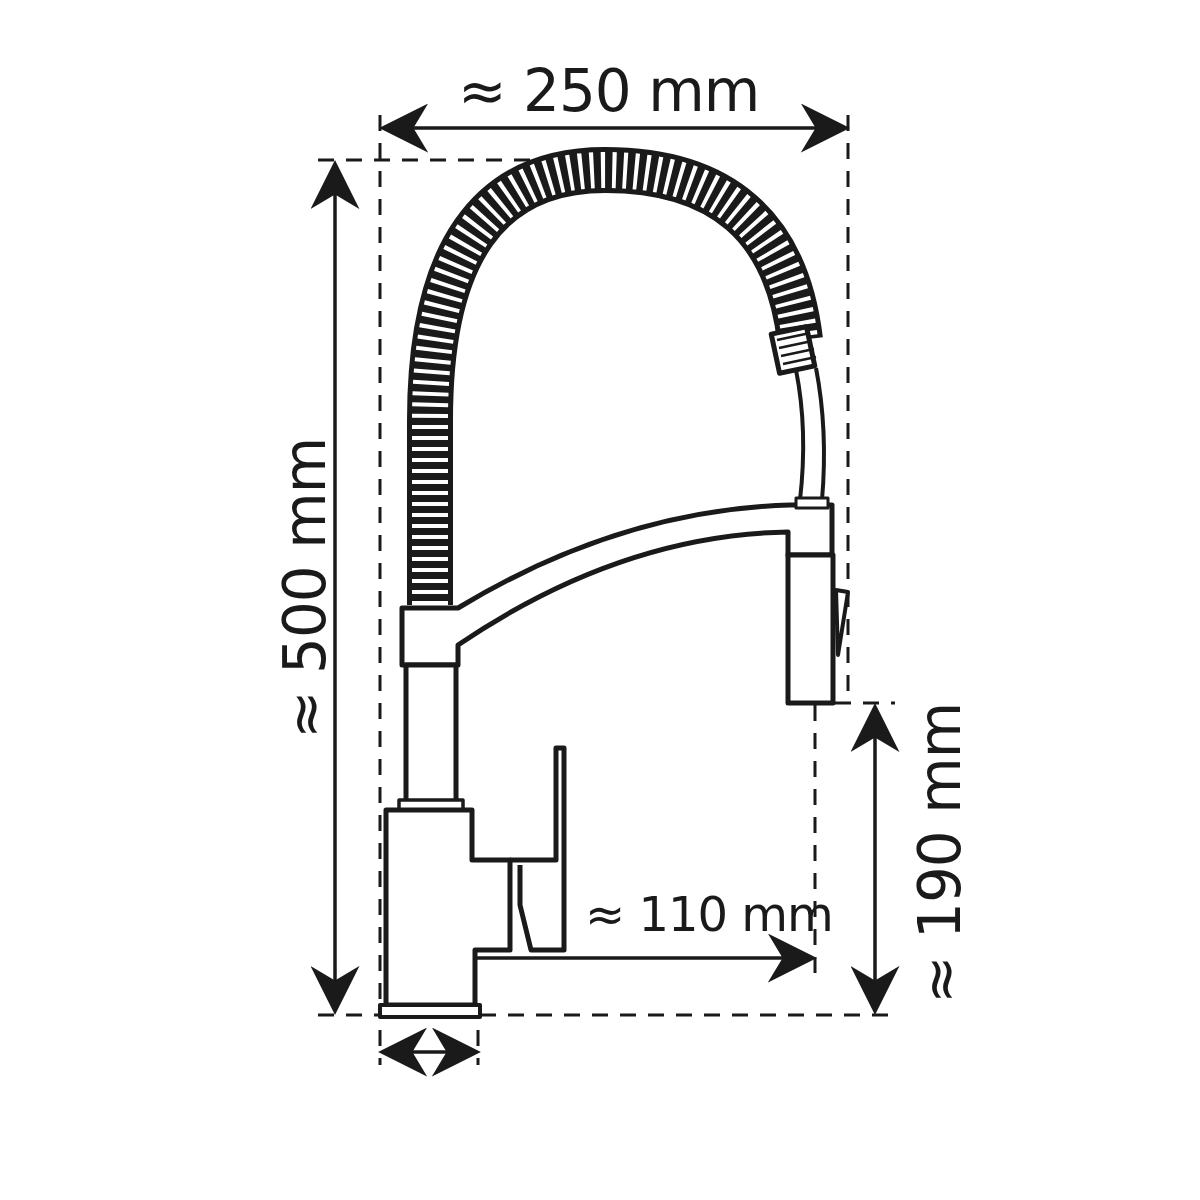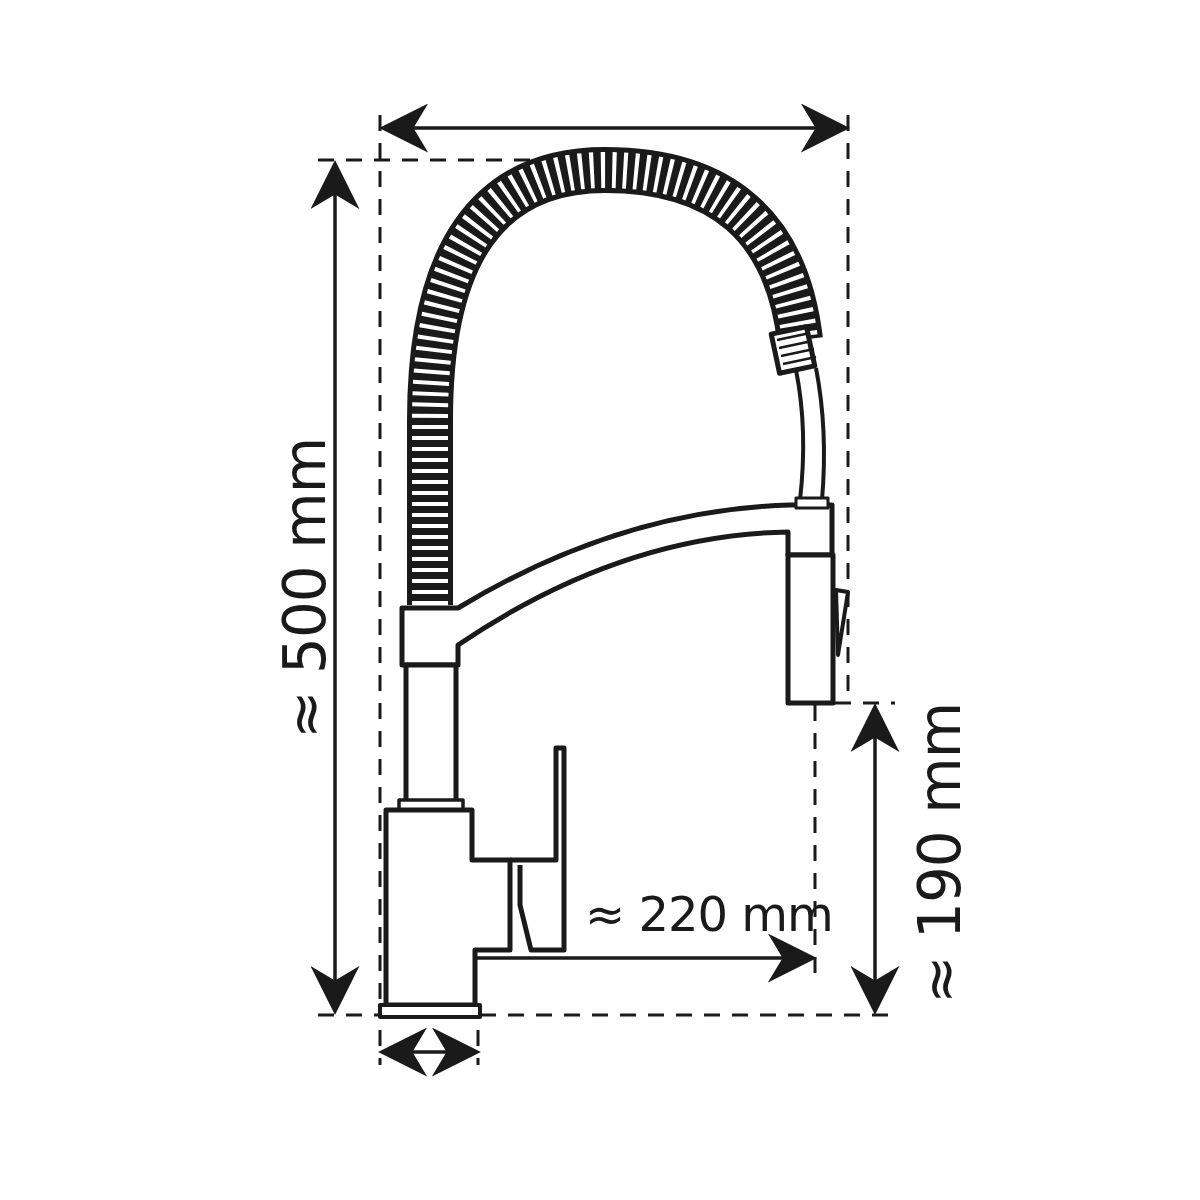--- a/index.html
+++ b/index.html
@@ -68,20 +68,21 @@
     <rect x="399" y="800" width="64" height="10" stroke-width="3.5"></rect>
 
     <path d="M386,810 L472,810 L472,860 L510,860 L510,950 L475,950 L475,1005 L386,1005 Z"></path>
 
     <path d="M510,860 L556,860 L556,748 L564,748 L564,950 L531,950 L520,905 L520,865" fill="#ffffff"></path>
 
     <rect x="380" y="1005" width="100" height="12" stroke-width="4"></rect>
   </g>
 </svg>
 
+  <div class="dim-label" style="left:458px; top:62px;">≈ 250 mm</div>
 
   <div class="dim-label rot" style="left:155px; top:560px; width:300px; text-align:center;">≈ 500 mm</div>
 
   <div class="dim-label rot" style="left:800px; top:835px; width:280px; text-align:center;">≈ 190 mm</div>
 
-  <div class="dim-label small" style="left:585px; top:890px;">≈ 220 mm</div>
+  <div class="dim-label small" style="left:585px; top:890px;">≈ 110 mm</div>
 
 </div>
 
 </body></html>

